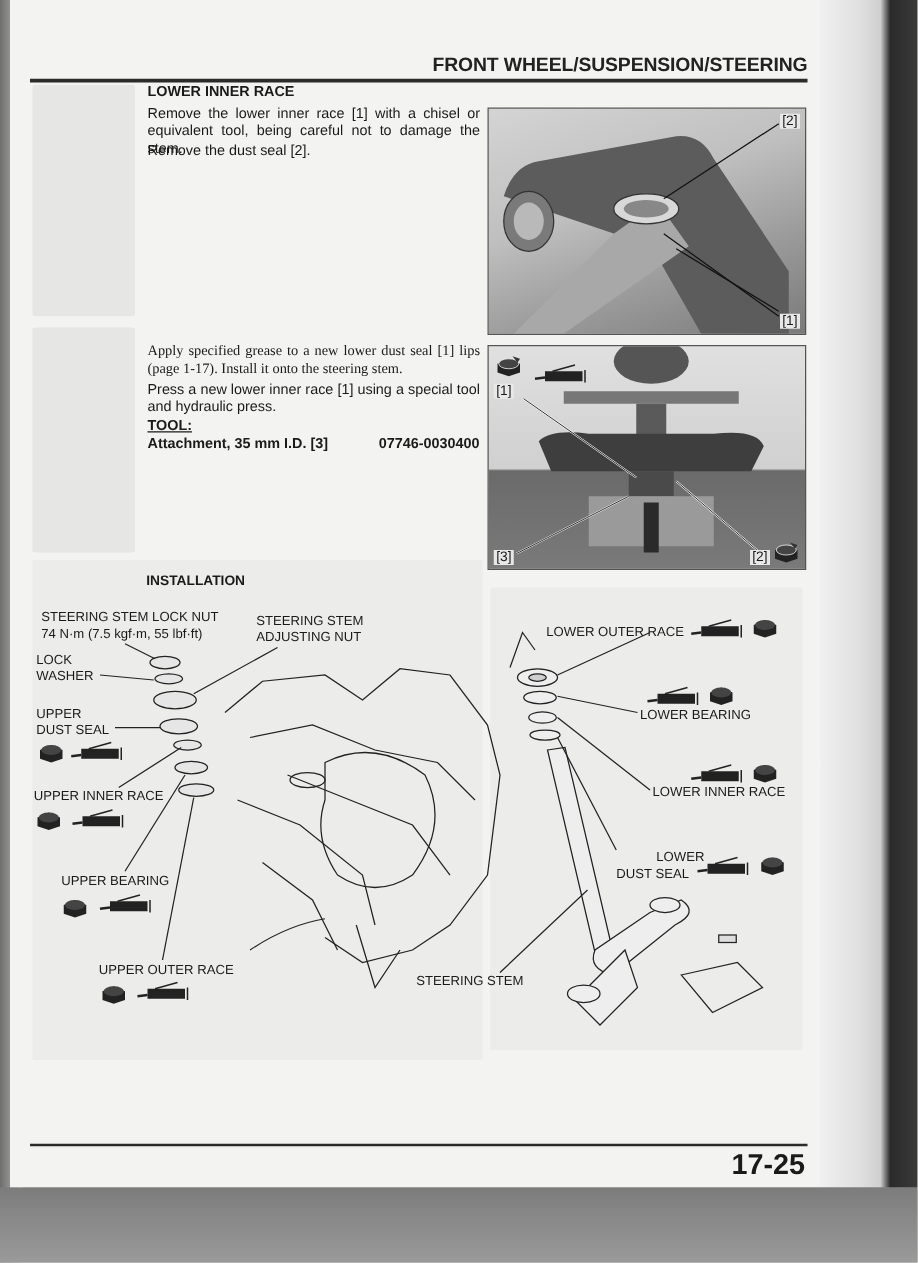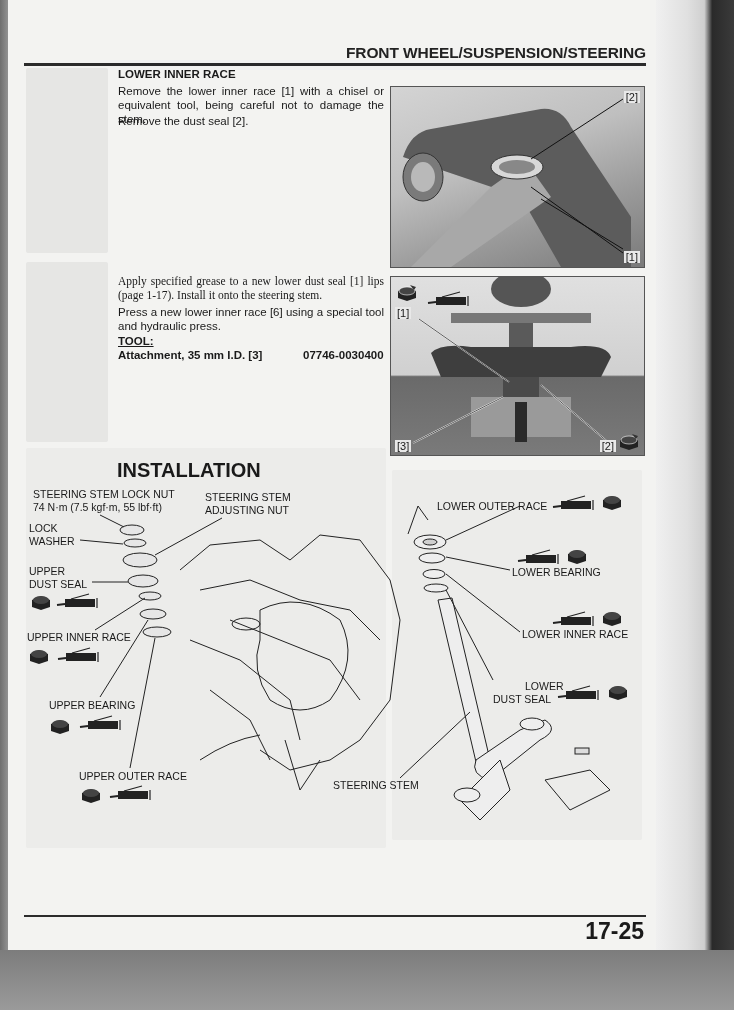--- a/index.html
+++ b/index.html
@@ -9,21 +9,21 @@
   .rightedge{position:absolute;left:656px;top:0;width:78px;height:950px;background:linear-gradient(90deg,#f0f0f0 0%,#e0e0e0 40%,#cfcfcf 62%,#2a2a2a 72%,#3a3a3a 100%);}
   .bottomshade{position:absolute;left:0;top:950px;width:734px;height:60px;background:linear-gradient(180deg,#7c7c7c,#9a9a9a);}
   .ghost{position:absolute;background:#e6e6e4;border-radius:2px;}
   .hdr{position:absolute;right:88px;top:44px;font-weight:bold;font-size:15.5px;letter-spacing:-0.1px;color:#222;}
   .rule{position:absolute;left:24px;width:622px;background:#2b2b2b;}
   .sec-title{position:absolute;font-weight:bold;font-size:11.5px;}
   .para{position:absolute;font-size:11.5px;line-height:14px;text-align:justify;}
   .tool-lbl{position:absolute;font-weight:bold;font-size:11.5px;}
   .photo{position:absolute;background:#8c8c8c;border:1px solid #555;overflow:hidden;}
   .callout{position:absolute;font-size:11px;background:#e8e8e8;padding:0 2px;}
-  .install{position:absolute;left:117px;top:459px;font-weight:bold;font-size:20px;}
+  .install{position:absolute;left:117px;top:459px;font-weight:bold;font-size:11px;}
   .lbl{position:absolute;font-size:10.5px;line-height:13px;white-space:nowrap;}
   .icon-new{position:absolute;width:22px;height:18px;}
   .icon-grease{position:absolute;width:44px;height:14px;}
   .pagenum{position:absolute;right:90px;top:918px;font-weight:bold;font-size:23px;text-align:right;}
   svg{position:absolute;overflow:visible;}
 </style>
 </head>
 <body>
 
 <div class="leftshade"></div>
@@ -53,21 +53,21 @@
     <ellipse cx="126" cy="80" rx="18" ry="7" fill="#888"></ellipse>
     <line x1="232" y1="12" x2="140" y2="72" stroke="#111" stroke-width="1"></line>
     <line x1="232" y1="162" x2="150" y2="112" stroke="#111" stroke-width="1"></line>
     <line x1="232" y1="166" x2="140" y2="100" stroke="#111" stroke-width="1"></line>
   </svg>
   <span class="callout" style="right:4px;top:4px;">[2]</span>
   <span class="callout" style="right:4px;bottom:4px;">[1]</span>
 </div>
 
 <div class="para" style="left:118px;top:274px;width:266px;font-family:Liberation Serif, serif;">Apply specified grease to a new lower dust seal [1] lips (page 1-17). Install it onto the steering stem.</div>
-<div class="para" style="left:118px;top:305px;width:266px;">Press a new lower inner race [6] using a special tool and hydraulic press.</div>
+<div class="para" style="left:118px;top:305px;width:266px;">Press a new lower inner race [1] using a special tool and hydraulic press.</div>
 <div class="tool-lbl" style="left:118px;top:335px;text-decoration:underline;">TOOL:</div>
 <div class="tool-lbl" style="left:118px;top:349px;text-align:right;">Attachment, 35 mm I.D. [3]</div>
 <div class="tool-lbl" style="left:287px;top:349px;padding-left:16px;">07746-0030400</div>
 
 <div class="photo" style="left:390px;top:276px;width:253px;height:178px;background:linear-gradient(180deg,#e0e0e0 0%,#d0d0d0 55%,#6a6a6a 56%,#7a7a7a 100%);">
   <svg width="253" height="178" viewBox="0 0 253 178">
     <ellipse cx="130" cy="12" rx="30" ry="18" fill="#555"></ellipse>
     <rect x="60" y="36" width="140" height="10" fill="#777"></rect>
     <rect x="118" y="46" width="24" height="30" fill="#5a5a5a"></rect>
     <path d="M40 76 Q50 66 80 70 L180 70 Q215 66 220 80 L210 100 L50 100 Z" fill="#3e3e3e"></path>

